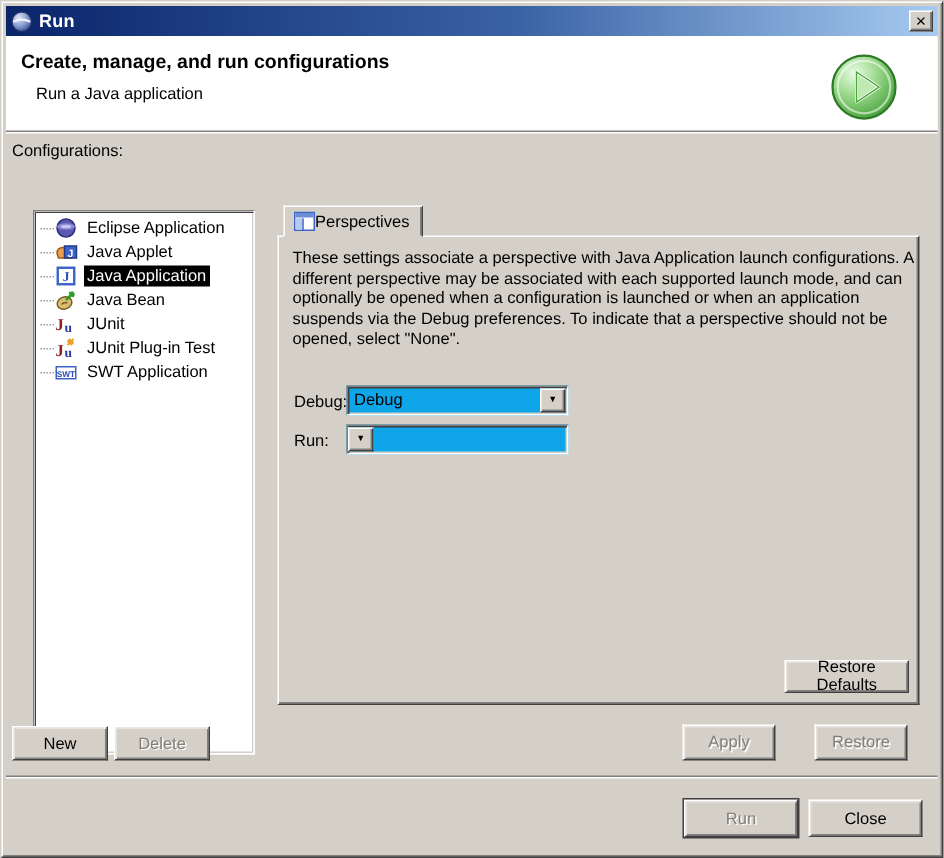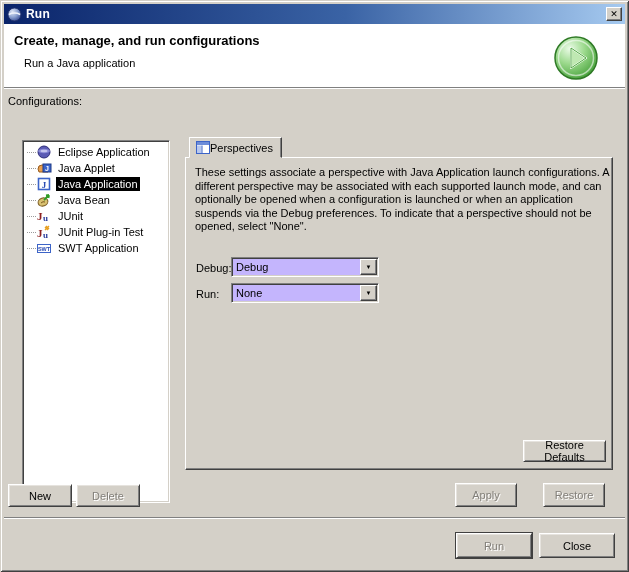--- a/index.html
+++ b/index.html
@@ -58,21 +58,21 @@
   }
   .panel {
     position:absolute; left:185px; top:157px; width:428px; height:313px; background:#d4d0c8;
     border:1px solid; border-color:#fff #404040 #404040 #fff;
     box-shadow:inset -1px -1px 0 #808080;
   }
   .panel-desc { position:absolute; left:9px; top:8px; width:414px; line-height:13.5px; }
   .field-label-debug { position:absolute; left:10px; top:104px; }
   .field-label-run   { position:absolute; left:10px; top:130px; }
   .combo {
-    position:absolute; left:45px; width:148px; height:20px; background:#c4b5fd;
+    position:absolute; left:45px; width:148px; height:20px; background:#0ea5e9;
     border:1px solid; border-color:#808080 #fff #fff #808080;
     box-shadow:inset 1px 1px 0 #404040, inset -1px -1px 0 #d4d0c8;
     display:flex; align-items:center;
   }
   .combo-debug { top:99px; }
   .combo-run   { top:125px; }
   .combo-text { flex:1; padding:0 4px; }
   .combo-btn {
     width:17px; height:16px; margin-right:1px; background:#d4d0c8; flex:none;
     border:1px solid; border-color:#fff #404040 #404040 #fff;
@@ -225,21 +225,20 @@
     <div class="panel-desc">These settings associate a perspective with Java Application launch configurations. A different perspective may be associated with each supported launch mode, and can optionally be opened when a configuration is launched or when an application suspends via the Debug preferences. To indicate that a perspective should not be opened, select "None".</div>
 
     <div class="field-label-debug">Debug:</div>
     <div class="combo combo-debug">
       <span class="combo-text">Debug</span>
       <span class="combo-btn">▼</span>
     </div>
 
     <div class="field-label-run">Run:</div>
     <div class="combo combo-run">
-      <span class="combo-text">None</span>
       <span class="combo-btn">▼</span>
     </div>
 
     <div class="btn btn-restore">Restore Defaults</div>
   </div>
 
   <div class="btn btn-delete disabled">Delete</div>
   <div class="btn btn-new">New</div>
 
   <div class="btn btn-apply disabled">Apply</div>

